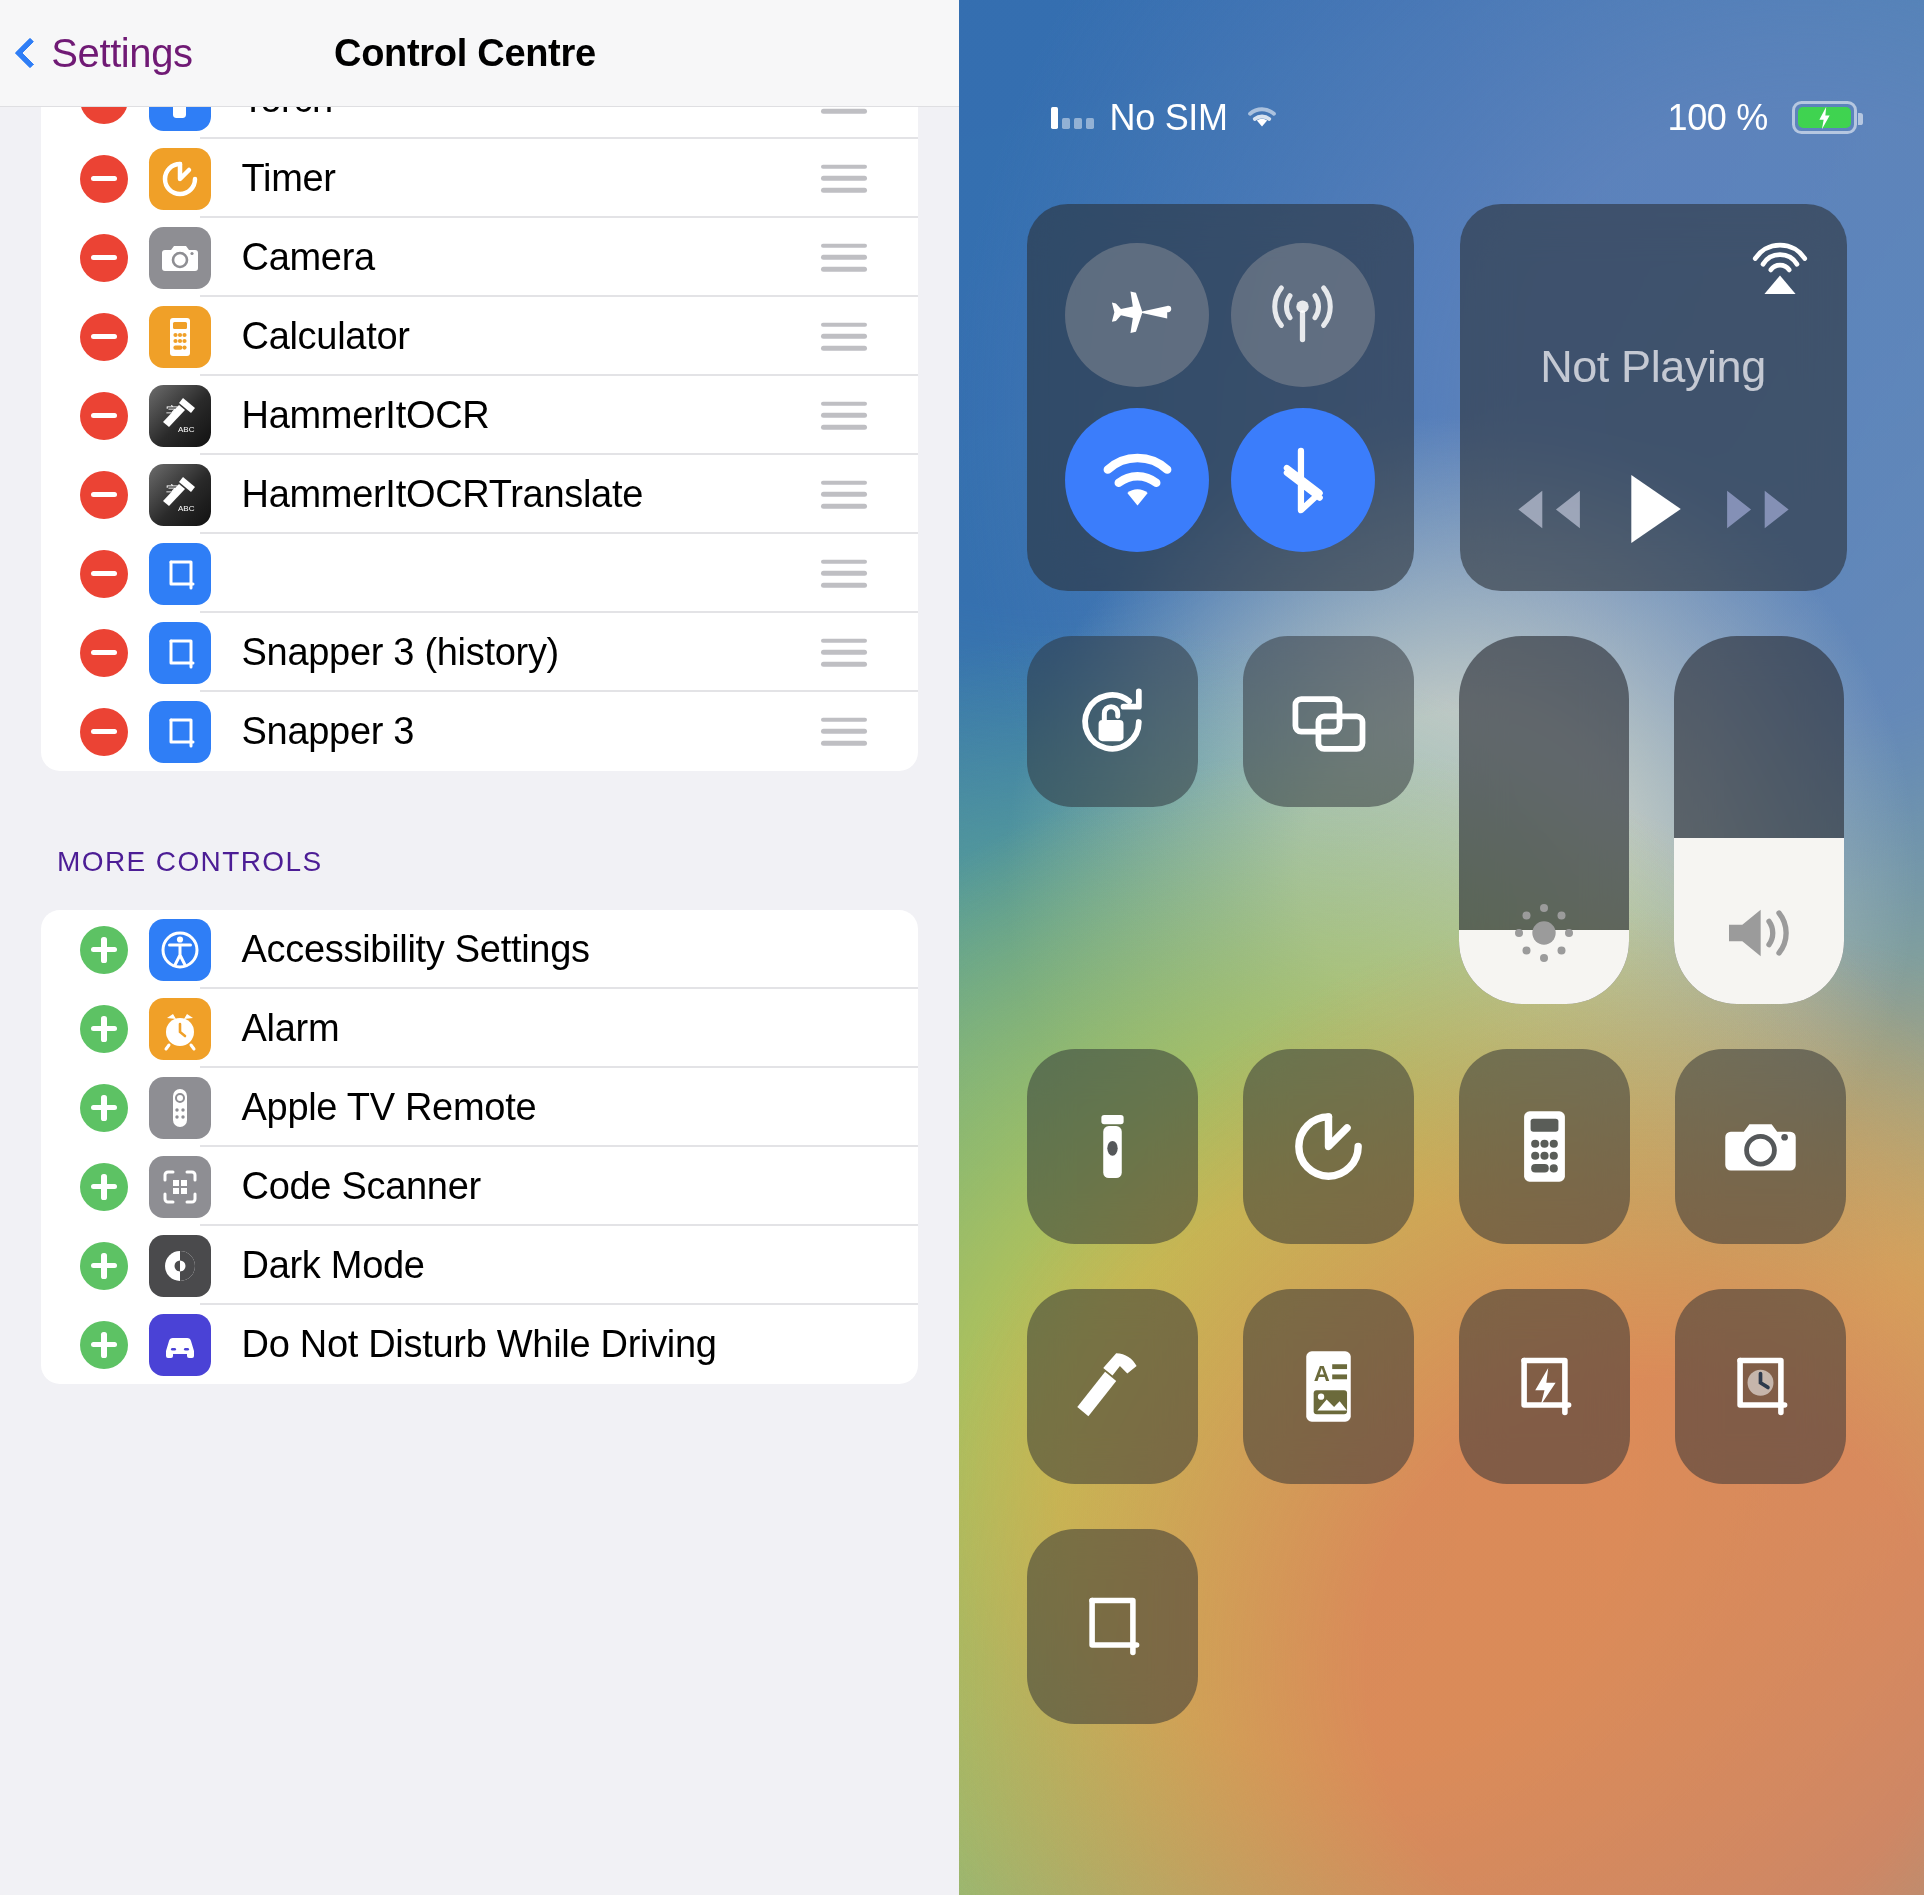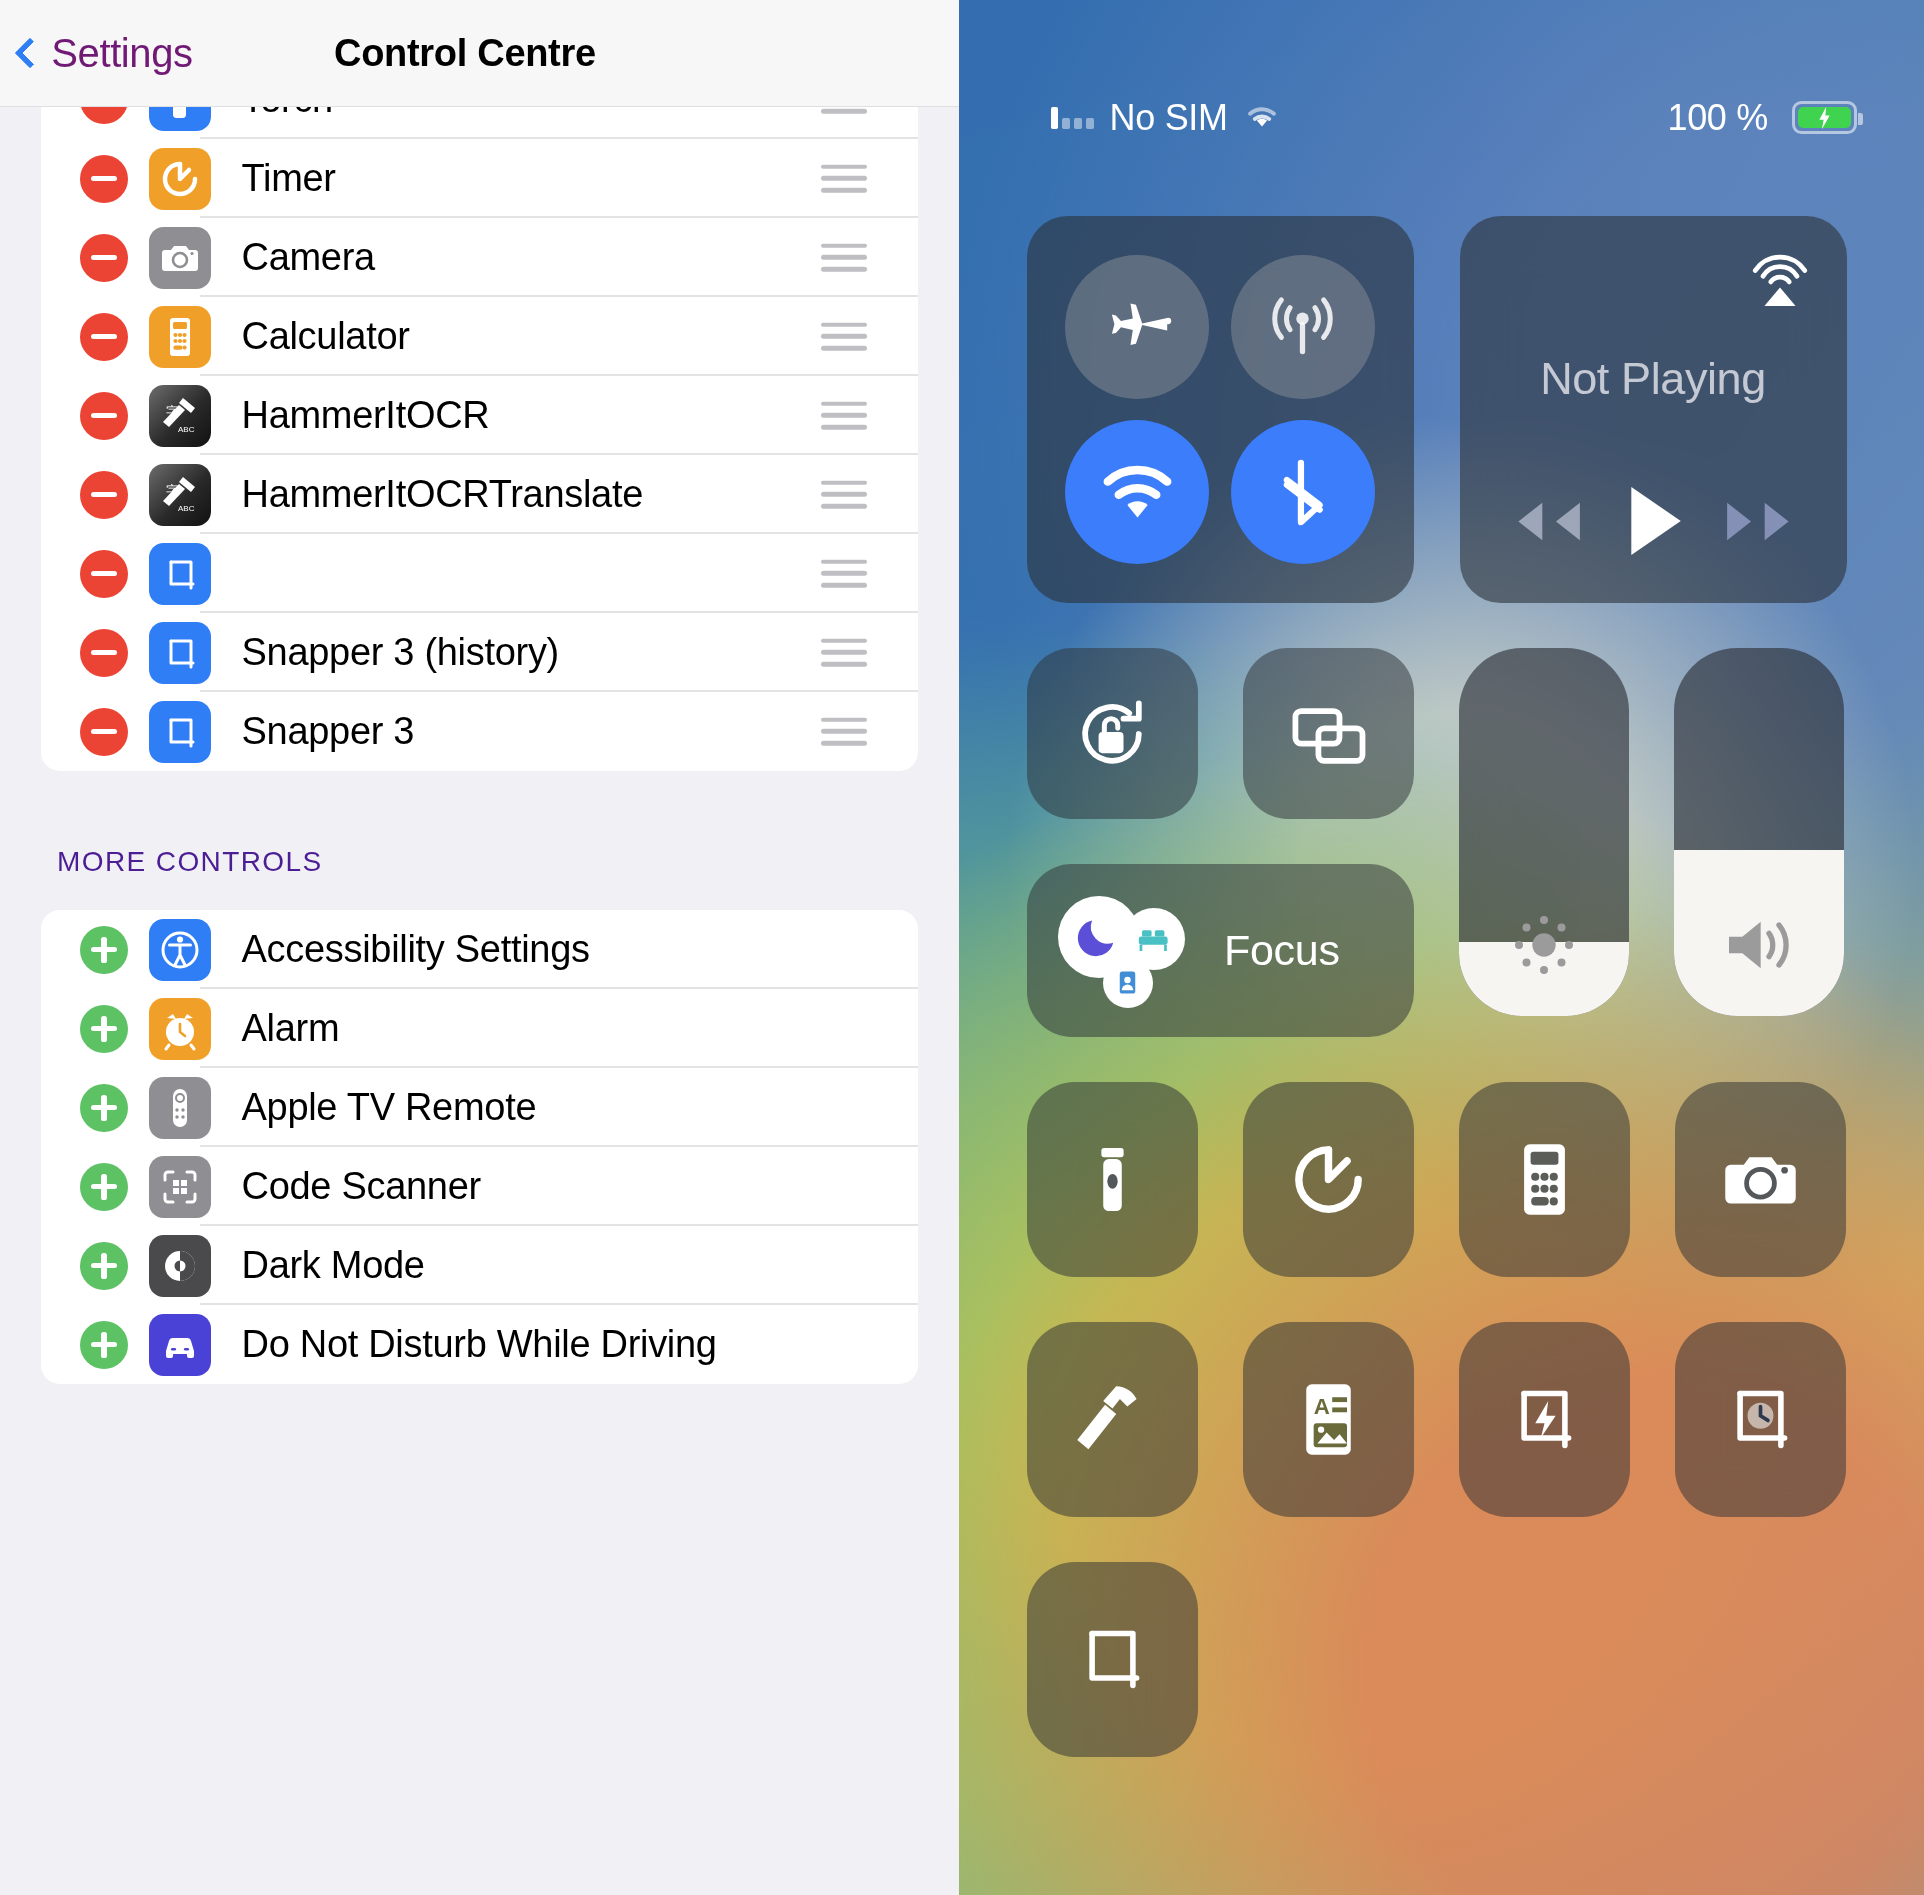--- a/index.html
+++ b/index.html
@@ -129,21 +129,21 @@
     border-radius:9.4px; position:relative; padding:2.6px;
   }
   .batt:after{
     content:""; position:absolute; right:-9.4px; top:9.4px; width:5.1px; height:12px;
     background:rgba(255,255,255,.55); border-radius:0 2.6px 2.6px 0;
   }
   .batt .fill{ width:100%; height:100%; background:#3fd350; border-radius:5.1px;
     display:flex; align-items:center; justify-content:center; }
   .batt .fill svg{ width:19px; height:24px; }
 
-  .cc-grid{ position:absolute; top:216px; left:68px; right:53px; }
+  .cc-grid{ position:absolute; top:204px; left:68px; right:53px; }
 
   .mod{
     background:rgba(42,46,52,.58);
     border-radius:41px;
     backdrop-filter:blur(24px);
   }
   .row-a{ display:flex; gap:46px; }
   .mod-conn{
     width:387px; height:387px; padding:38px;
     display:grid; grid-template-columns:1fr 1fr; grid-template-rows:1fr 1fr; gap:20.5px;
@@ -632,46 +632,20 @@
                 <path d="M20 23v-3.5a3.5 3.5 0 0 1 7 0V21" stroke="#fff" stroke-width="2.6" fill="none" stroke-linecap="round"></path>
               </svg>
           </div>
           <div class="tile-sq">
             <svg viewBox="0 0 48 48">
                 <rect x="7" y="12" width="23" height="17" rx="3" fill="none" stroke="#fff" stroke-width="3"></rect>
                 <rect x="19" y="21" width="23" height="17" rx="3" fill="none" stroke="#fff" stroke-width="3"></rect>
               </svg>
           </div>
         </div>
-        <div class="mod-focus">
-          <div class="focus-icons">
-            <span class="fbubble fb1">
-              <svg viewBox="0 0 48 48">
-                  <path d="M38 30a16 16 0 0 1-20-21 17 17 0 1 0 20 21z" fill="#5a4fd6"></path>
-                </svg>
-            </span>
-            <span class="fbubble fb2">
-              <svg viewBox="0 0 48 48">
-                  <rect x="6" y="22" width="36" height="10" rx="3" fill="#49c1c4"></rect>
-                  <rect x="10" y="14" width="12" height="8" rx="2" fill="#49c1c4"></rect>
-                  <rect x="26" y="14" width="12" height="8" rx="2" fill="#49c1c4"></rect>
-                  <rect x="7" y="32" width="3.4" height="8" fill="#49c1c4"></rect>
-                  <rect x="37.6" y="32" width="3.4" height="8" fill="#49c1c4"></rect>
-                </svg>
-            </span>
-            <span class="fbubble fb3">
-              <svg viewBox="0 0 48 48">
-                  <rect x="12" y="7" width="24" height="34" rx="4" fill="#3f8ed6"></rect>
-                  <circle cx="24" cy="20" r="5" fill="#fff"></circle>
-                  <path d="M15 36a9 9 0 0 1 18 0z" fill="#fff"></path>
-                </svg>
-            </span>
-          </div>
-          <div class="focus-label">Focus</div>
-        </div>
       </div>
 
       <div class="sliders">
         <div class="slider">
           <div class="fill" id="bright-fill" style="height: 20%;"></div>
           <div class="glyph">
             <svg viewBox="0 0 48 48">
                 <circle cx="24" cy="24" r="7" fill="#9b9b9b"></circle>
                 <circle cx="24" cy="9" r="2.4" fill="#9b9b9b"></circle>
                 <circle cx="24" cy="39" r="2.4" fill="#9b9b9b"></circle>

